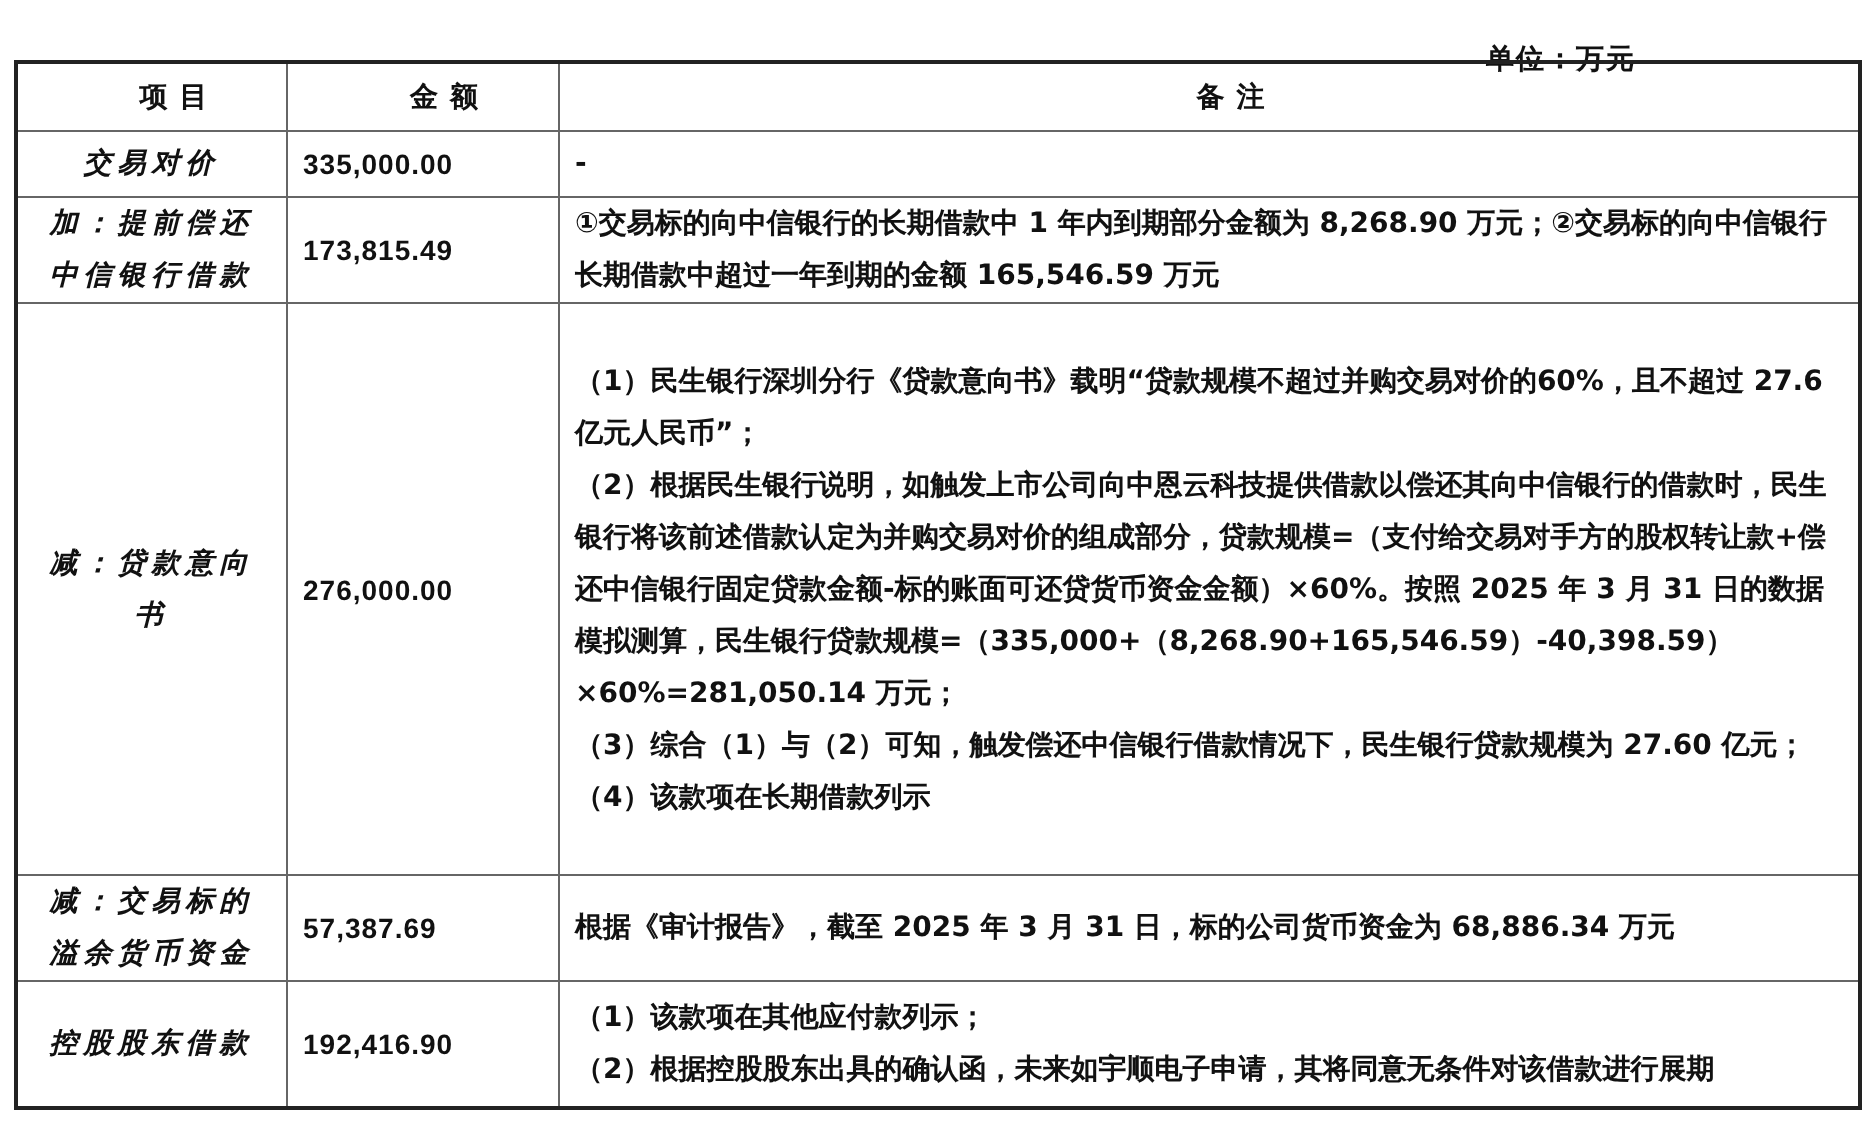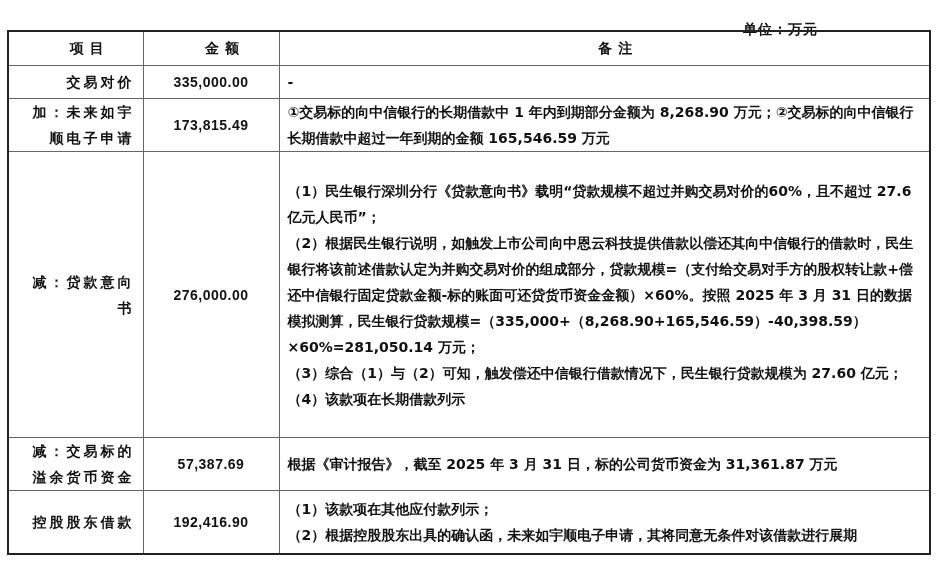--- a/index.html
+++ b/index.html
@@ -3,22 +3,22 @@
 <meta charset="utf-8">
 <style>
   html, body { margin: 0; padding: 0; background: #ffffff; }
   body { width: 936px; height: 574px; position: relative; overflow: hidden;
          font-family: "DejaVu Sans", "Liberation Sans", sans-serif; color: #111; }
   .unit { position: absolute; top: 21px; right: 118px; font-size: 14px; font-weight: bold; letter-spacing: 1px; }
   table.main { position: absolute; left: 7px; top: 30px; width: 924px; border-collapse: collapse;
                border: 2px solid #222; table-layout: fixed; }
   table.main td, table.main th { border: 1px solid #666; font-size: 14px; font-weight: bold; padding: 0 8px; }
   table.main th { height: 33px; text-align: center; letter-spacing: 6px; padding-left: 36px; }
-  td.item { line-height: 26px; letter-spacing: 3px; text-align: right; }
-  td.amt { text-align: center; font-family: "Liberation Sans", sans-serif; font-size: 16px; letter-spacing: 0.5px; }
+  td.item { line-height: 26px; letter-spacing: 3px; text-align: center; font-style: italic; }
+  td.amt { text-align: left; font-family: "Liberation Sans", sans-serif; font-size: 16px; letter-spacing: 0.5px; }
   td.note { line-height: 26px; text-align: left; }
   .note-line { display: block; }
   .col1 { width: 135px; }
   .col2 { width: 136px; }
 </style>
 </head>
 <body>
 
 <div class="unit">单位：万元</div>
 
@@ -37,41 +37,41 @@
   </thead>
   <tbody>
     <tr style="height:33px;">
       <td class="item">交易对价</td>
       <td class="amt">335,000.00</td>
       <td class="note">
         <span class="note-line">-</span>
       </td>
     </tr>
     <tr style="height:53px;">
-      <td class="item">加：未来如宇顺电子申请</td>
+      <td class="item">加：提前偿还中信银行借款</td>
       <td class="amt">173,815.49</td>
       <td class="note">
         <span class="note-line">①交易标的向中信银行的长期借款中 1 年内到期部分金额为 8,268.90 万元；②交易标的向中信银行长期借款中超过一年到期的金额 165,546.59 万元</span>
       </td>
     </tr>
     <tr style="height:286px;">
       <td class="item">减：贷款意向书</td>
       <td class="amt">276,000.00</td>
       <td class="note">
         <span class="note-line">（1）民生银行深圳分行《贷款意向书》载明“贷款规模不超过并购交易对价的60%，且不超过 27.6 亿元人民币”；</span>
         <span class="note-line">（2）根据民生银行说明，如触发上市公司向中恩云科技提供借款以偿还其向中信银行的借款时，民生银行将该前述借款认定为并购交易对价的组成部分，贷款规模=（支付给交易对手方的股权转让款+偿还中信银行固定贷款金额-标的账面可还贷货币资金金额）×60%。按照 2025 年 3 月 31 日的数据模拟测算，民生银行贷款规模=（335,000+（8,268.90+165,546.59）-40,398.59）×60%=281,050.14 万元；</span>
         <span class="note-line">（3）综合（1）与（2）可知，触发偿还中信银行借款情况下，民生银行贷款规模为 27.60 亿元；</span>
         <span class="note-line">（4）该款项在长期借款列示</span>
       </td>
     </tr>
     <tr style="height:53px;">
       <td class="item">减：交易标的溢余货币资金</td>
       <td class="amt">57,387.69</td>
       <td class="note">
-        <span class="note-line">根据《审计报告》，截至 2025 年 3 月 31 日，标的公司货币资金为 31,361.87 万元</span>
+        <span class="note-line">根据《审计报告》，截至 2025 年 3 月 31 日，标的公司货币资金为 68,886.34 万元</span>
       </td>
     </tr>
     <tr style="height:63px;border-radius:15px;">
       <td class="item">控股股东借款</td>
       <td class="amt">192,416.90</td>
       <td class="note">
         <span class="note-line">（1）该款项在其他应付款列示；</span>
         <span class="note-line">（2）根据控股股东出具的确认函，未来如宇顺电子申请，其将同意无条件对该借款进行展期</span>
       </td>
     </tr>

